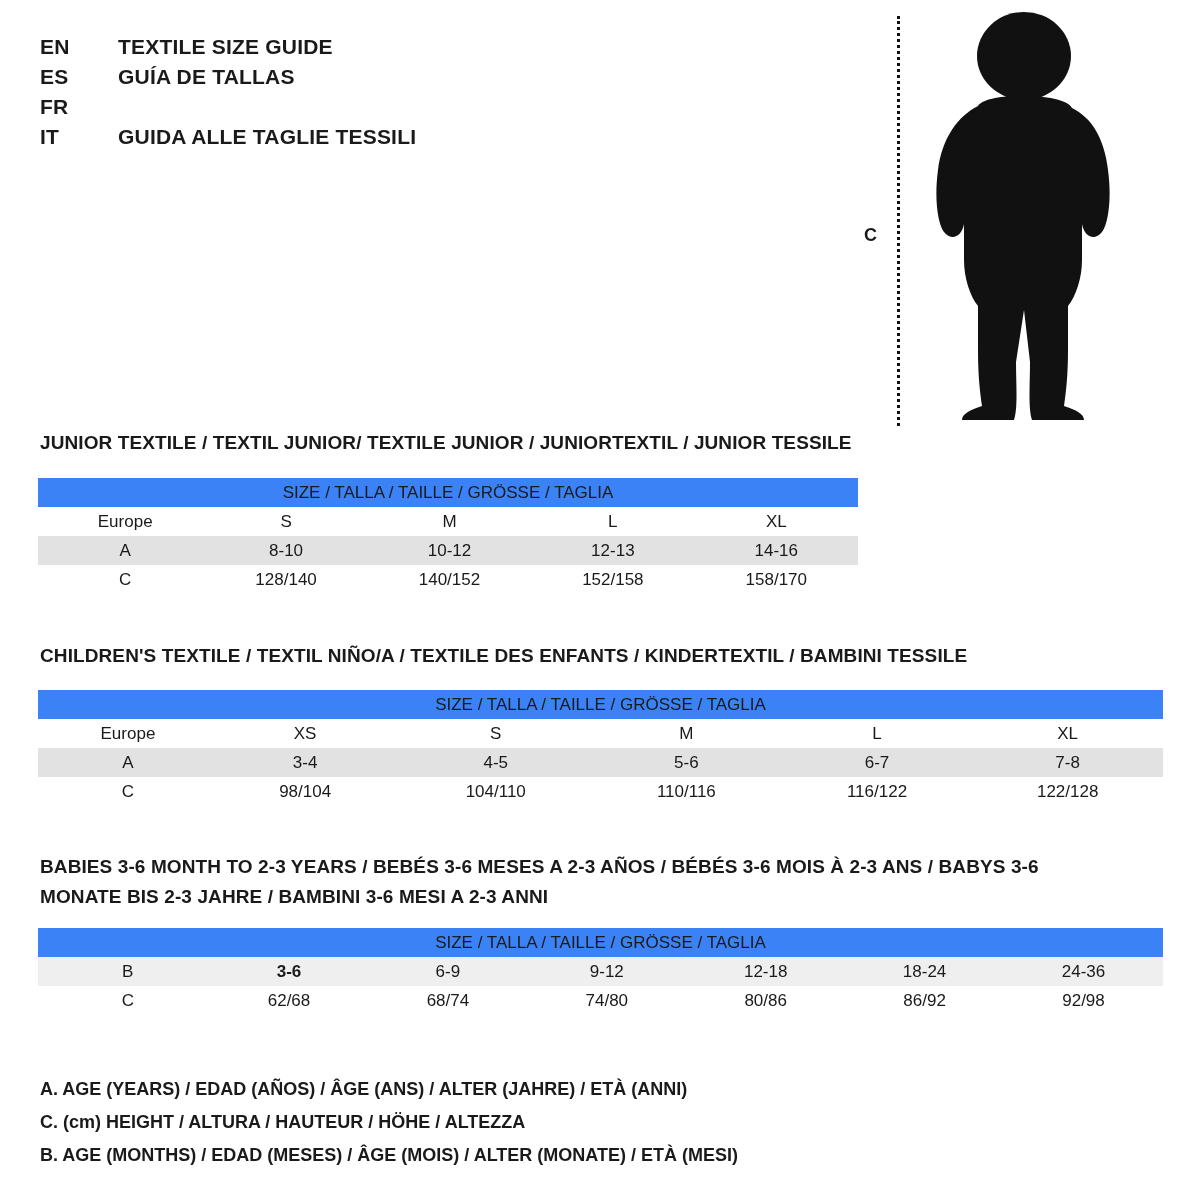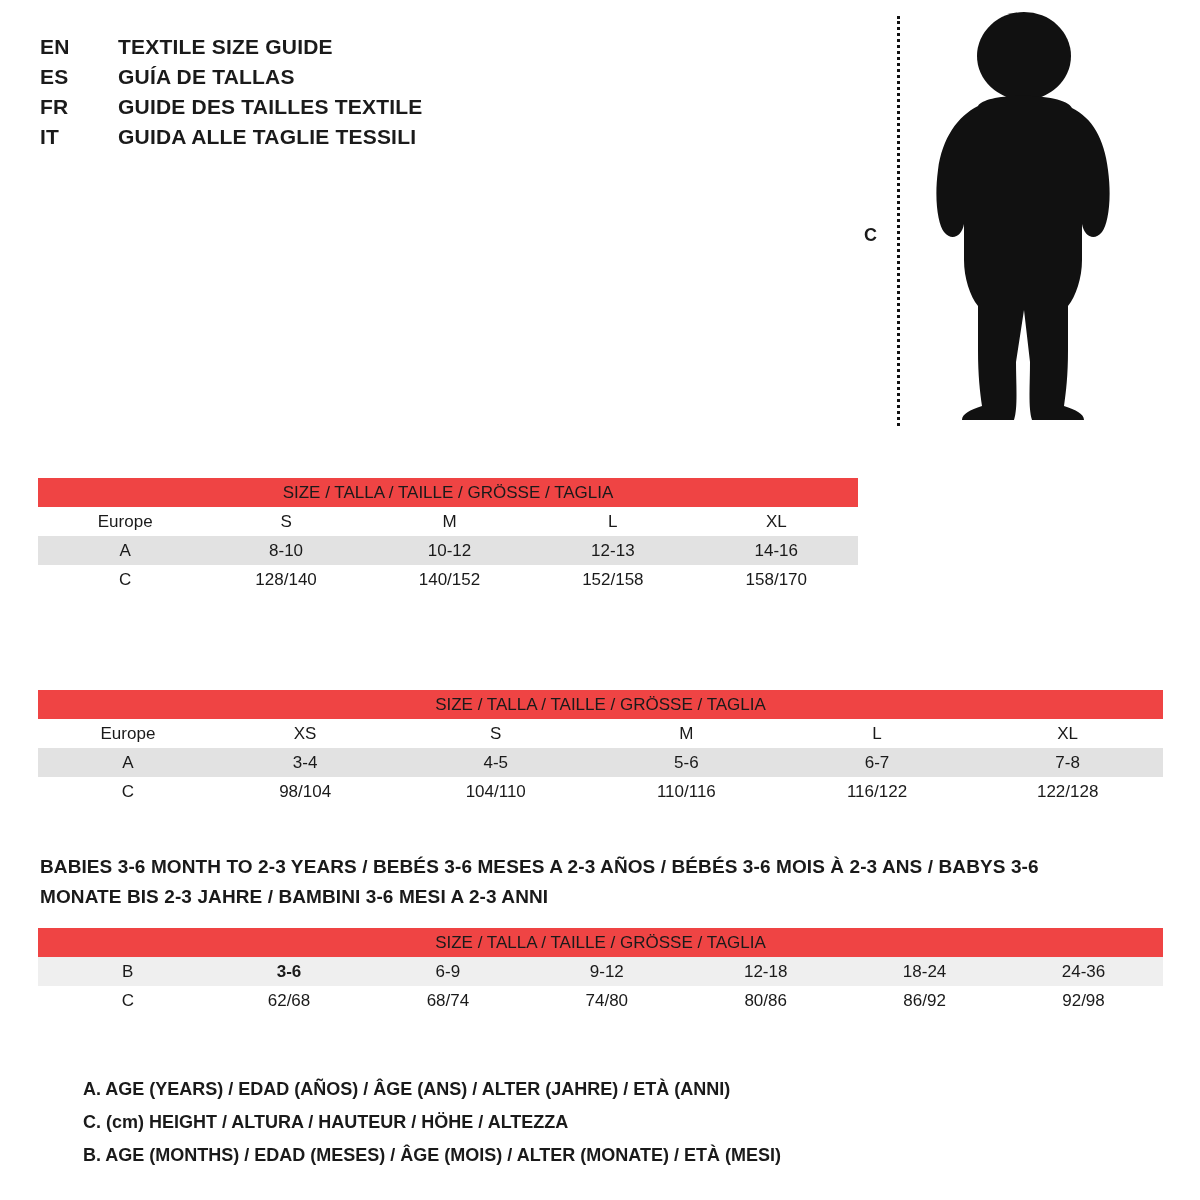--- a/index.html
+++ b/index.html
@@ -101,21 +101,21 @@
   }
   table.size-table td,
   table.size-table th {
     padding: 0;
     text-align: center;
     font-weight: normal;
     height: 29px;
     vertical-align: middle;
   }
   .hdr-band td {
-    background: #ef4444;
+    background: #3b82f6;
     color: #1a1a1a;
     font-weight: bold;
     text-align: left;
     padding-left: 8px;
     font-size: 17px;
     height: 30px;
   }
   .row-white td { background: #ffffff; }
   .row-grey td  { background: #e2e2e2; }
   .row-lgrey td { background: #efefef; }
@@ -123,21 +123,20 @@
     text-align: left;
     padding-left: 8px !important;
   }
 
   
   .legend {
     position: absolute;
     left: 40px;
     bottom: 28px;
     width: 1100px;
-    margin-left: 43px;
   }
   .legend-line {
     font-size: 18px;
     font-weight: bold;
     line-height: 33px;
     white-space: nowrap;
   }
 </style>
 </head>
 <body>
@@ -148,21 +147,20 @@
     <div class="lang-row">
       <div class="lang-code">EN</div>
       <div class="lang-title">TEXTILE SIZE GUIDE</div>
     </div>
     <div class="lang-row">
       <div class="lang-code">ES</div>
       <div class="lang-title">GUÍA DE TALLAS</div>
     </div>
     <div class="lang-row">
       <div class="lang-code">FR</div>
-      <div class="lang-title">GUIDE DES TAILLES TEXTILE</div>
     </div>
     <div class="lang-row">
       <div class="lang-code">IT</div>
       <div class="lang-title">GUIDA ALLE TAGLIE TESSILI</div>
     </div>
   </div>
 
   <div class="figure-area">
     <div class="c-label">C</div>
     <div class="c-line"></div>
@@ -194,20 +192,21 @@
                  C 54 286, 48 268, 48 250
                  L 48 196
                  L 48 214
                  C 46 226, 36 232, 28 222
                  C 22 214, 18 190, 22 160
                  C 26 128, 42 106, 62 96 Z"></path>
       </g>
     </svg>
   </div>
 
+  <div class="section-title" style="top:432px;">JUNIOR TEXTILE / TEXTIL JUNIOR/ TEXTILE JUNIOR / JUNIORTEXTIL / JUNIOR TESSILE</div>
 
   <table class="size-table" style="left:38px; top:478px; width:820px;">
     <tbody>
         <tr class="hdr-band">
       <td colspan="5">SIZE / TALLA / TAILLE / GRÖSSE / TAGLIA</td>
     </tr>
     <tr class="row-white">
       <td class="label-cell" style="width:160px;">Europe</td>
       <td style="width:165px;">S</td>
       <td style="width:165px;">M</td>
@@ -224,20 +223,21 @@
     <tr class="row-white">
       <td class="label-cell">C</td>
       <td>128/140</td>
       <td>140/152</td>
       <td>152/158</td>
       <td>158/170</td>
     </tr>
   </tbody>
     </table>
 
+  <div class="section-title" style="top:645px;">CHILDREN'S TEXTILE / TEXTIL NIÑO/A / TEXTILE DES ENFANTS / KINDERTEXTIL / BAMBINI TESSILE</div>
 
   <table class="size-table" style="left:38px; top:690px; width:1125px;">
     <tbody>
         <tr class="hdr-band">
       <td colspan="6">SIZE / TALLA / TAILLE / GRÖSSE / TAGLIA</td>
     </tr>
     <tr class="row-white">
       <td class="label-cell" style="width:165px;">Europe</td>
       <td style="width:192px;">XS</td>
       <td style="width:192px;">S</td>

